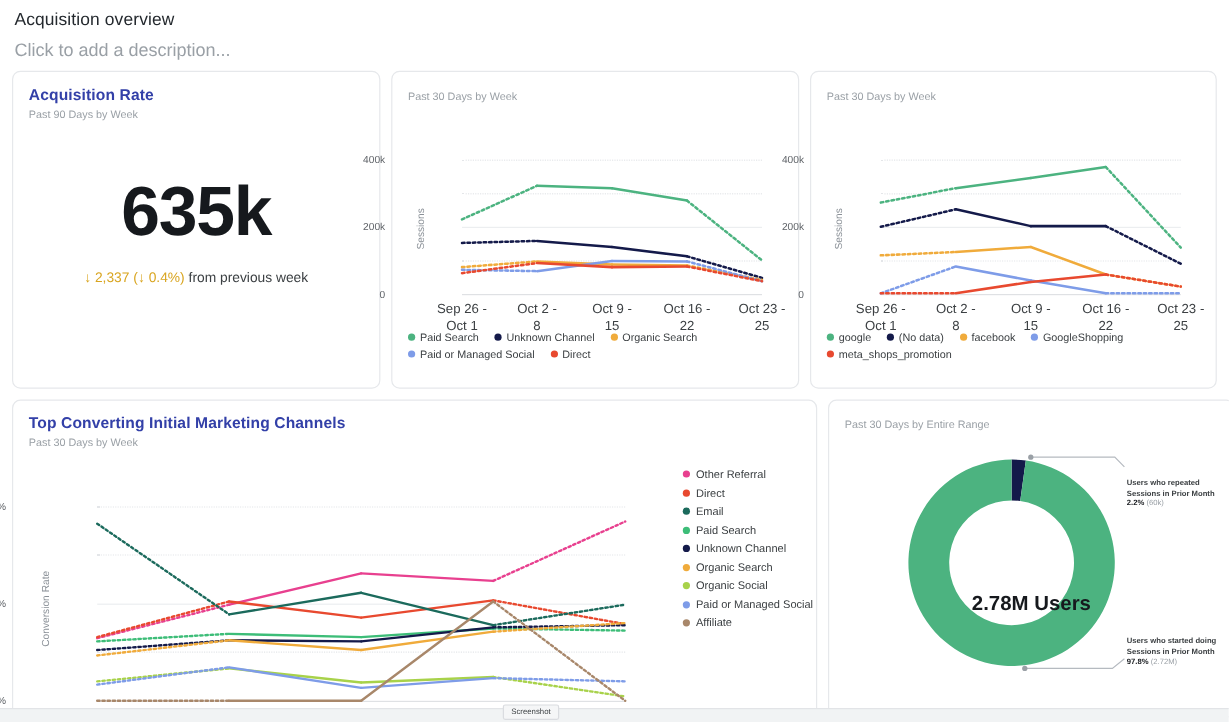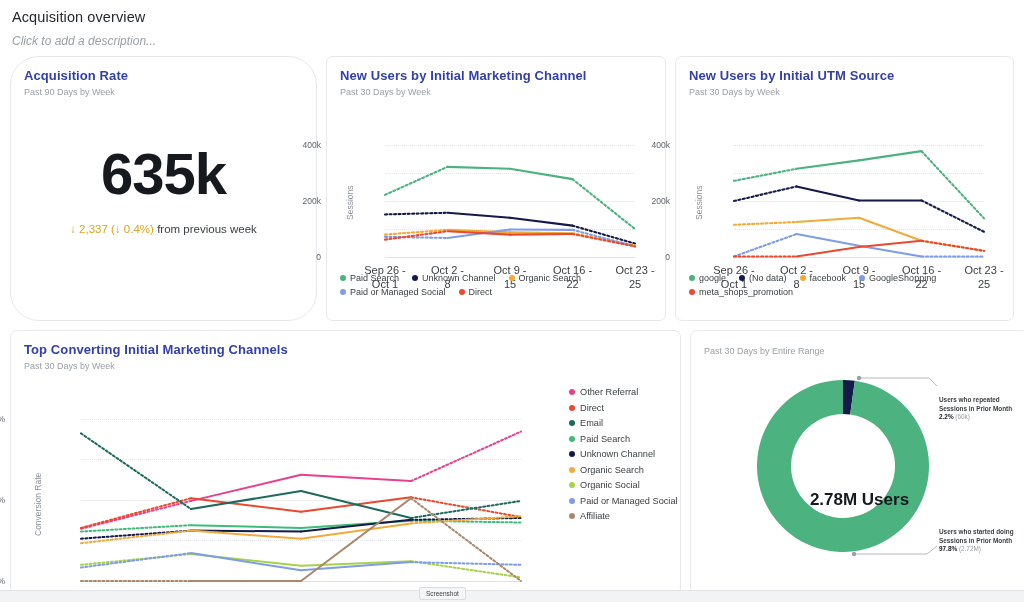--- a/index.html
+++ b/index.html
@@ -11,21 +11,21 @@
   }
   body { position: relative; }
 
   
   .page-header { padding: 9px 12px 0 12px; }
   .page-title {
     font-size: 14.5px; color: #24292e; font-weight: 400;
     letter-spacing: .1px;
   }
   .page-desc {
-    font-size: 12px; color: #9aa0a6; margin-top: 9px; font-style: italic;
+    font-size: 15px; color: #9aa0a6; margin-top: 9px;
   }
 
   
   .grid {
     padding: 8px 10px 0 10px;
     display: flex; flex-direction: column; gap: 9px;
   }
   .row { display: flex; gap: 9px; }
   .card {
     background: #fff;
@@ -37,21 +37,21 @@
   .card-title {
     font-size: 13px; font-weight: bold; color: #3340a8;
     letter-spacing: .1px; line-height: 1.15;
   }
   .card-sub {
     font-size: 9px; color: #9aa0a6; margin-top: 3px;
   }
 
   
   .row1 .card { height: 265px; }
-  .card-kpi   { width: 322px; border-radius: 29px; }
+  .card-kpi   { width: 322px; }
   .card-chan  { width: 340px; }
   .card-utm   { width: 339px; }
 
   
   .row2 .card { height: 265px; }
   .card-conv  { width: 671px; }
   .card-donut { width: 339px; }
 
   
   .kpi-body {
@@ -160,21 +160,20 @@
         <div class="kpi-delta">
           <span class="down">↓ 2,337</span>
           <span class="down">(↓ 0.4%)</span>
           <span>from previous week</span>
         </div>
       </div>
     </div>
 
     <div class="card card-chan">
       <div class="card-head">
-        <div class="card-title">New Users by Initial Marketing Channel</div>
         <div class="card-sub">Past 30 Days by Week</div>
       </div>
       <div class="chart-wrap" id="chart-channel" style="width: 340px; height: 215px;">
           <div class="plot" style="left: 58px; top: 48px; width: 250px; height: 112px;">
             <div class="axis-base" style="top: 112px;"></div>
             <div class="gridline" style="top: 56px;"></div>
             <div class="gridline dotted" style="top: 0px;"></div>
             <div class="gridline dotted" style="top: 28px;"></div>
             <div class="gridline dotted" style="top: 84px;"></div>
             <svg class="series" width="250" height="112">
@@ -234,21 +233,20 @@
           </div>
           <div class="item">
             <span class="dot" style="background: rgb(232, 73, 47);"></span>
             <span>Direct</span>
           </div>
         </div>
     </div>
 
     <div class="card card-utm">
       <div class="card-head">
-        <div class="card-title">New Users by Initial UTM Source</div>
         <div class="card-sub">Past 30 Days by Week</div>
       </div>
       <div class="chart-wrap" id="chart-utm" style="width: 339px; height: 215px;">
           <div class="plot" style="left: 58px; top: 48px; width: 250px; height: 112px;">
             <div class="axis-base" style="top: 112px;"></div>
             <div class="gridline" style="top: 56px;"></div>
             <div class="gridline dotted" style="top: 0px;"></div>
             <div class="gridline dotted" style="top: 28px;"></div>
             <div class="gridline dotted" style="top: 84px;"></div>
             <svg class="series" width="250" height="112">

